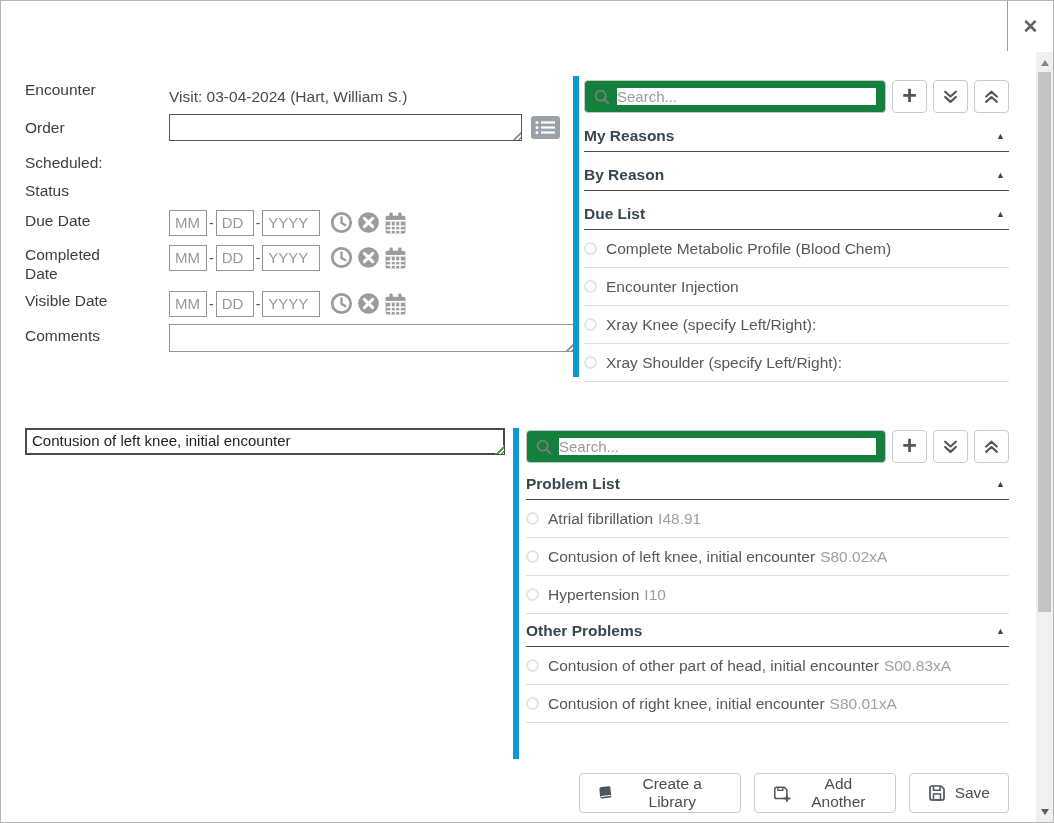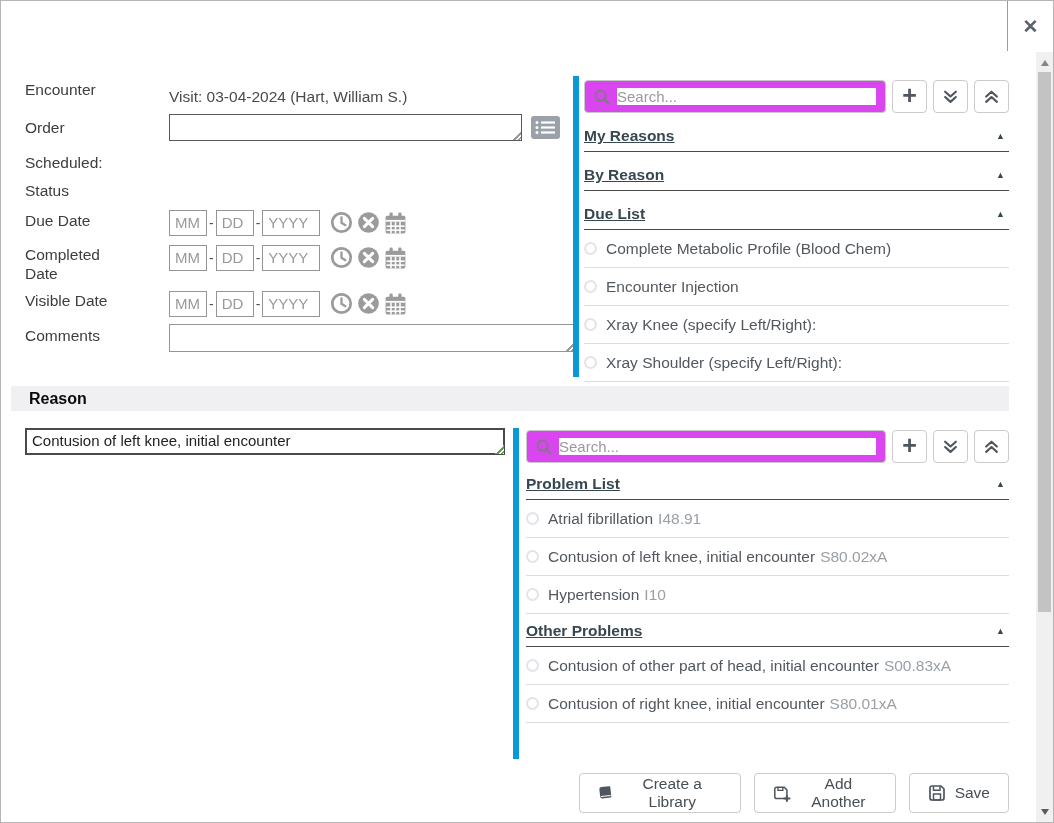--- a/index.html
+++ b/index.html
@@ -46,27 +46,27 @@
   .reason-input { width:100%; height:100%; border:2px solid #4a4a4a; font-size:15px; padding:2px 5px; resize:none; overflow:hidden; font-family:"Liberation Sans",sans-serif; color:#222; outline:none; }
 
   
   .panel { position:absolute; }
   .panel-top { left:572px; top:75px; width:436px; }
   .panel-bottom { left:512px; top:427px; width:496px; }
   .bluebar { position:absolute; left:0; top:0; bottom:0; width:6px; background:#0999d6; }
   .panel-top .pcontent { margin-left:11px; }
   .panel-bottom .pcontent { margin-left:13px; }
   .searchrow { display:flex; gap:6px; margin-top:4px; }
-  .searchbox { flex:1; height:33px; border:1px solid #c8c8c8; border-radius:4px; display:flex; align-items:center; padding:0 9px; background:#d946ef; }
+  .searchbox { flex:1; height:33px; border:1px solid #c8c8c8; border-radius:4px; display:flex; align-items:center; padding:0 9px; background:#15803d; }
   .searchbox input { border:none; outline:none; flex:1; font-size:15px; margin-left:7px; font-family:"Liberation Sans",sans-serif; color:#444; min-width:0; }
   .searchbox input::placeholder { color:#9a9a9a; }
   .sq-btn { width:35px; height:33px; border:1px solid #cbcbcb; border-radius:4px; background:#fff; display:flex; align-items:center; justify-content:center; cursor:pointer; }
   .plus-glyph { font-size:25px; font-weight:bold; color:#4f565e; line-height:1; margin-top:-3px; }
   .sec-head { display:flex; align-items:center; justify-content:space-between; border-bottom:1px solid #4a4a4a; padding-bottom:6px; margin-top:14px; cursor:pointer; }
-  .sec-head .sec-label { font-size:15.5px; font-weight:bold; color:#36474f;text-decoration:underline; }
+  .sec-head .sec-label { font-size:15.5px; font-weight:bold; color:#36474f; }
   .sec-head .caret { font-size:9px; color:#36474f; margin-right:4px; }
   .pitem { display:flex; align-items:center; height:38px; border-bottom:1px solid #dedede; cursor:pointer; }
   .radio { width:13px; height:13px; border-radius:50%; border:2px solid #e3e3ea; margin-right:9px; flex:none; }
   .pitem-text { font-size:15.5px; color:#53585e; white-space:nowrap; }
   .pcode { font-size:15.5px; color:#9aa0a6; margin-left:5px; white-space:nowrap; }
 
   
   .footer { position:absolute; top:772px; left:578px; width:430px; display:flex; justify-content:flex-end; gap:13px; }
   .f-btn { height:40px; border:1px solid #cbcbcb; border-radius:4px; background:#fff; display:flex; align-items:center; justify-content:center; gap:9px; padding:0 18px; font-size:15.5px; color:#474f56; cursor:pointer; font-family:"Liberation Sans",sans-serif; }
   svg { display:block; }
@@ -271,23 +271,20 @@
           </div>
 
           <div class="pitem">
             <span class="radio"></span>
             <span class="pitem-text">Xray Shoulder (specify Left/Right):</span>
           </div>
         </div>
     </div>
   </div>
 
-  <div class="reason-band">
-    <span>Reason</span>
-  </div>
 
   <div class="reason-wrap">
     <textarea class="reason-input" style="">Contusion of left knee, initial encounter</textarea>
     <span class="grip grip-green"></span>
   </div>
 
   <div class="panel panel-bottom" style="height:331px;">
     <div class="bluebar"></div>
     <div class="pcontent">
       <div class="searchrow" style="margin-top:2px;">

